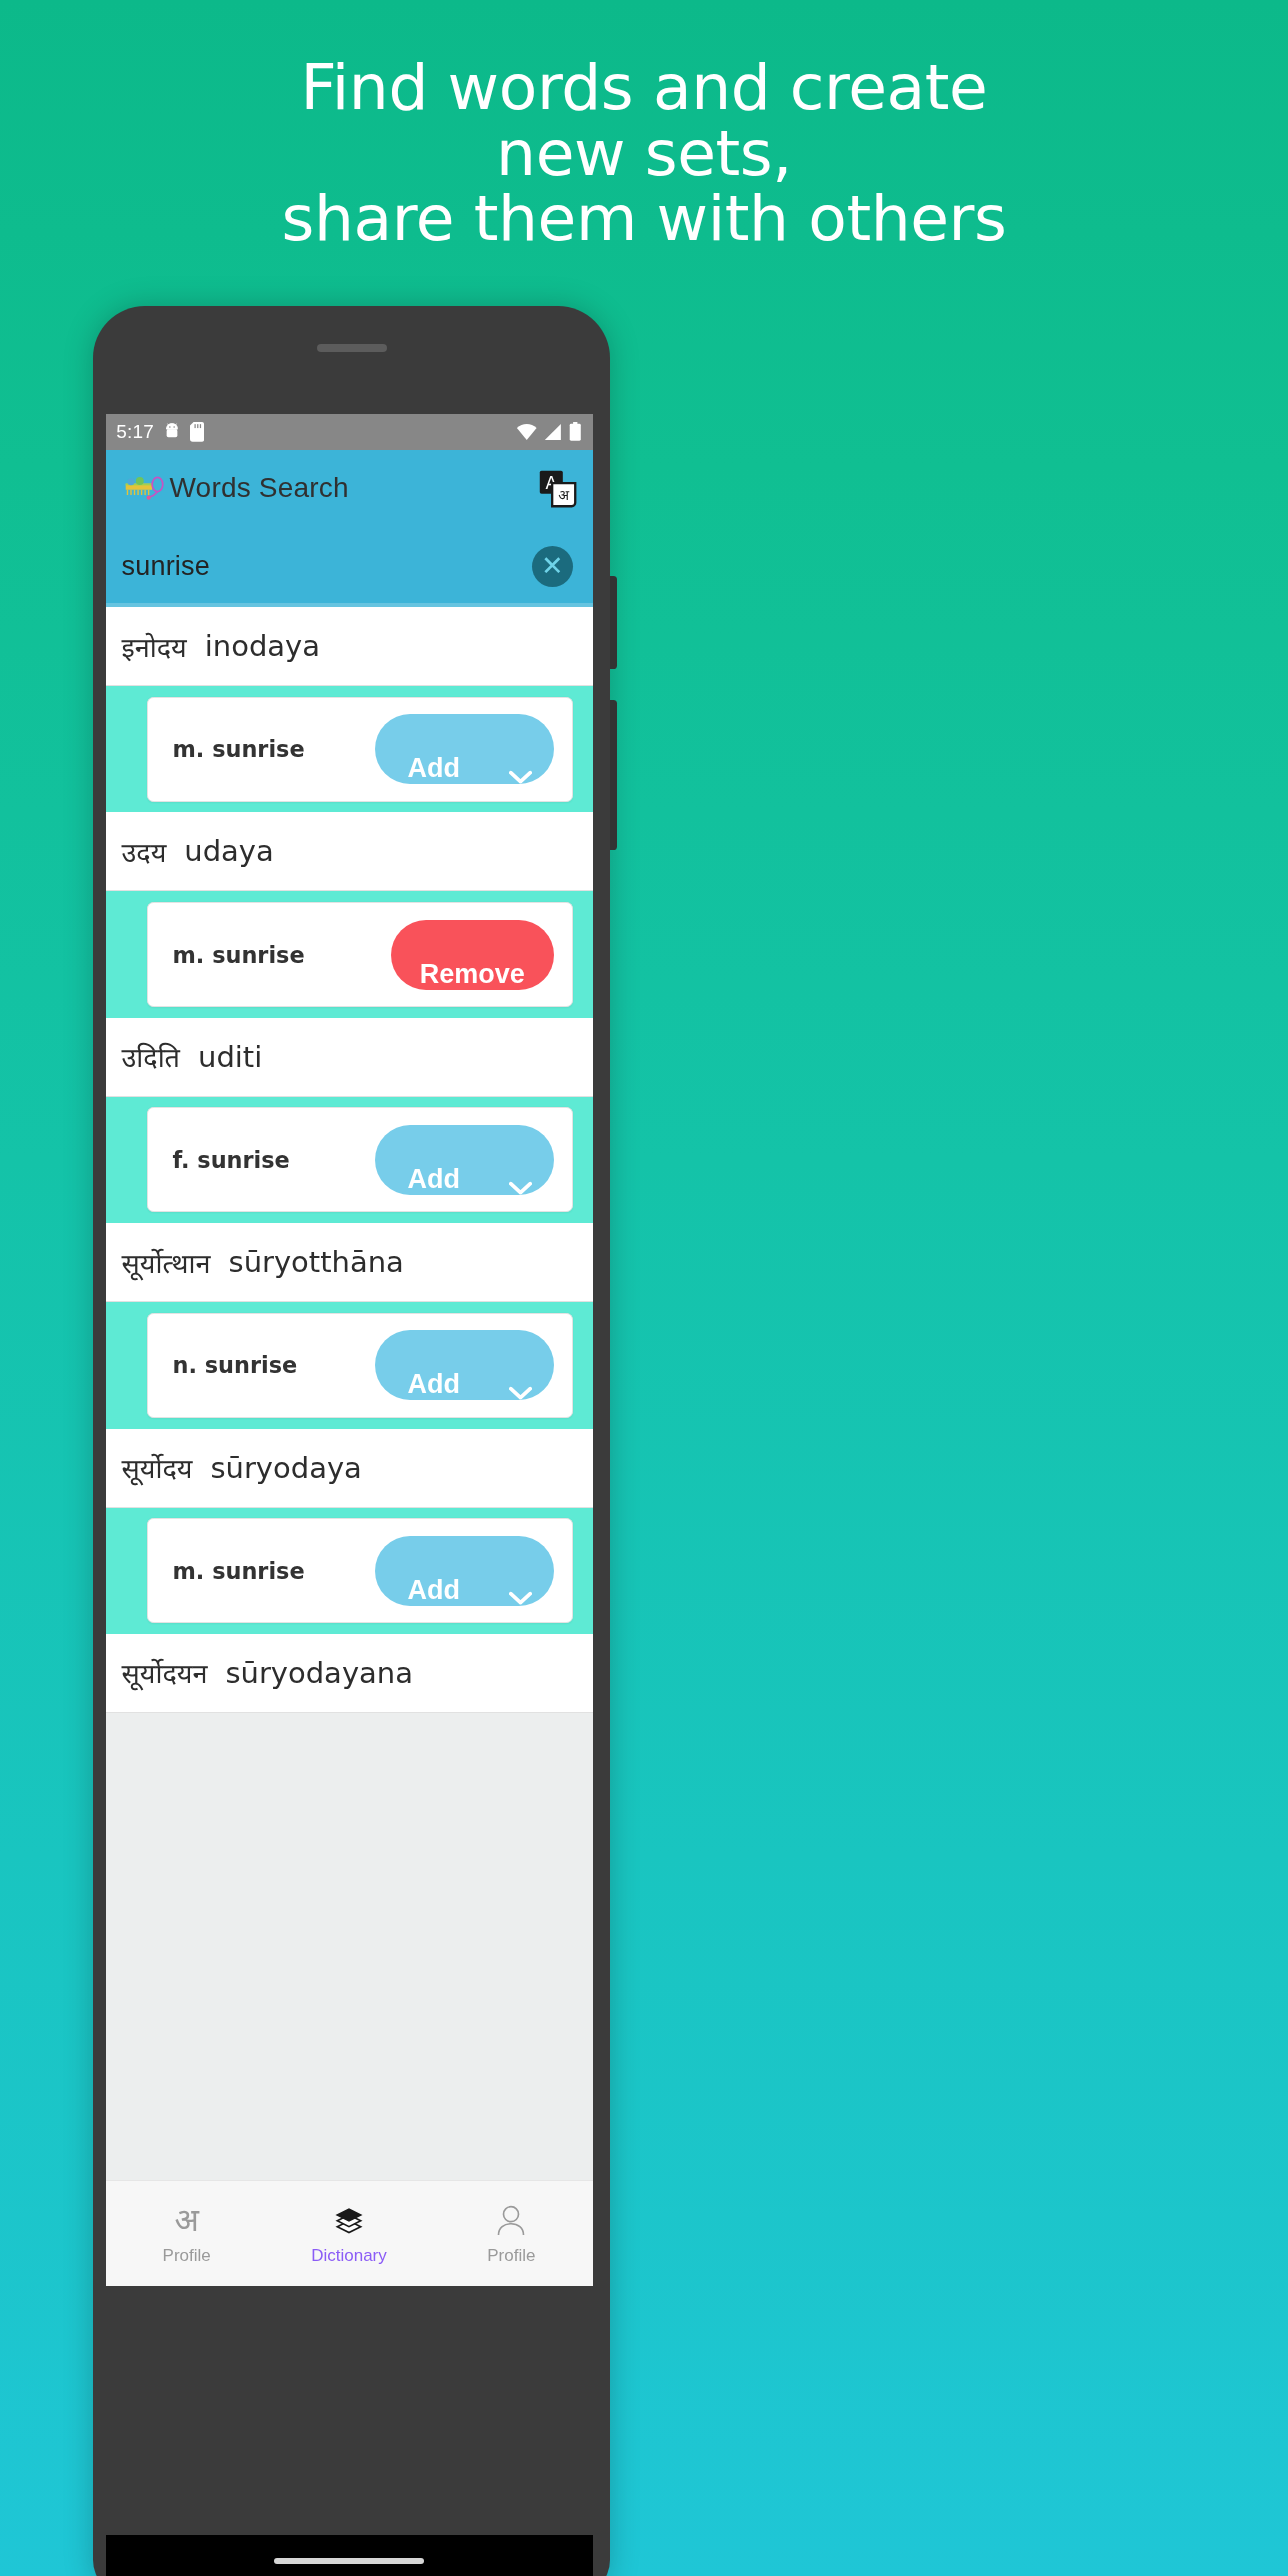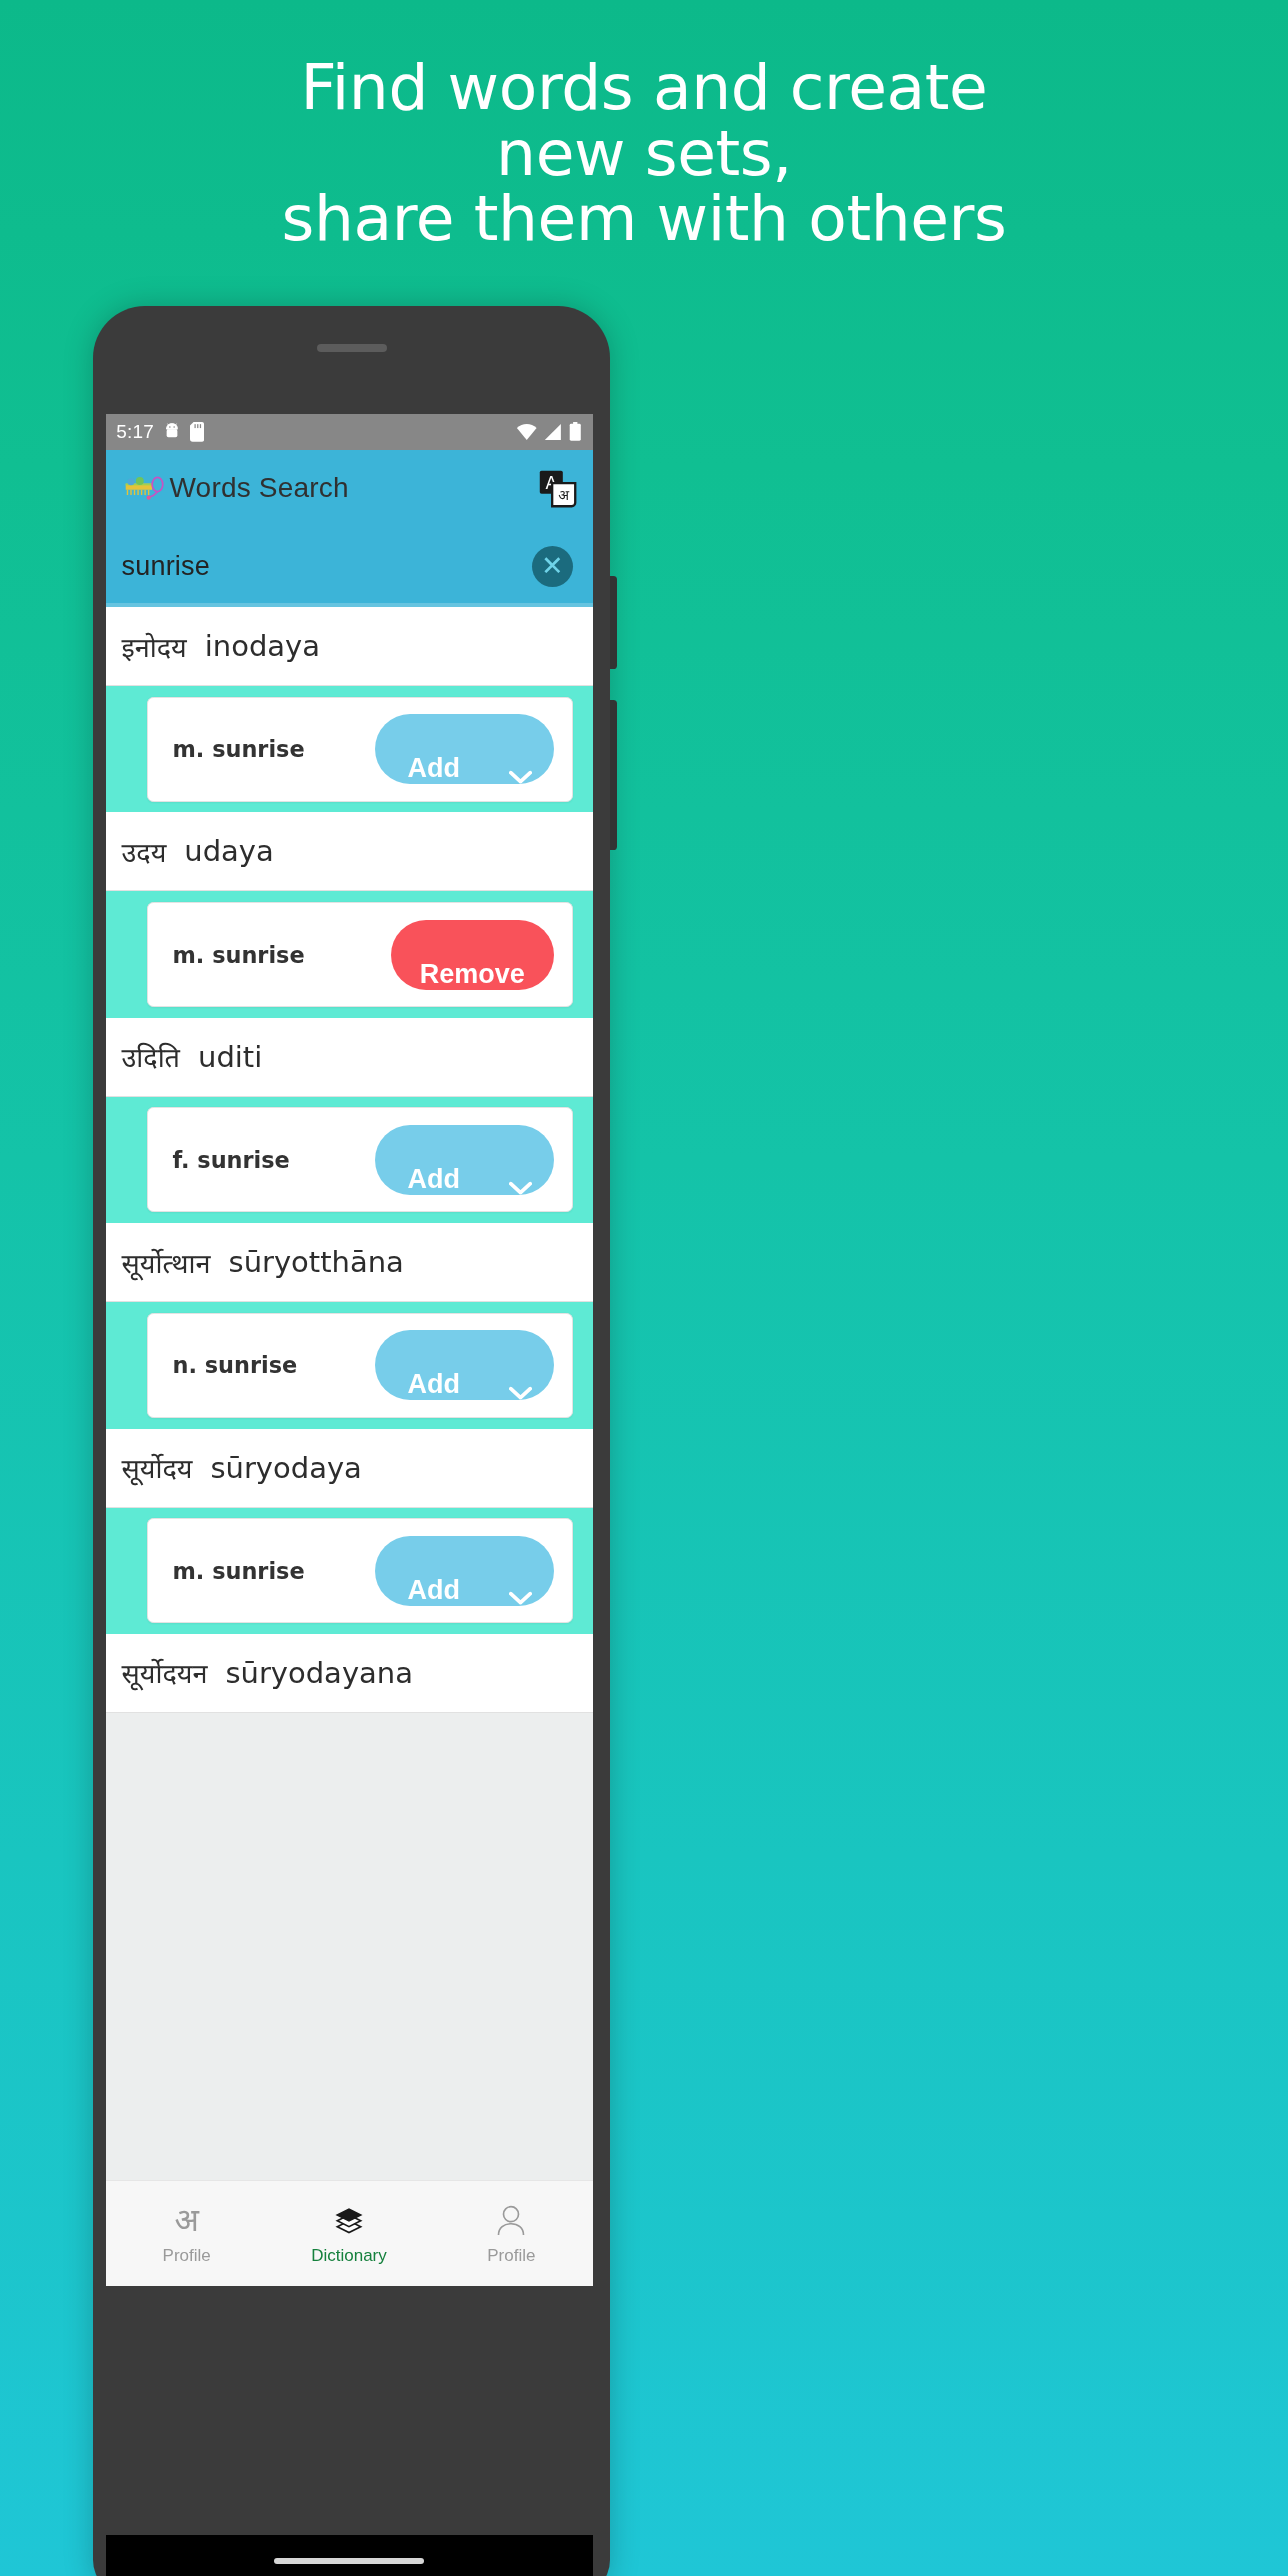--- a/index.html
+++ b/index.html
@@ -267,21 +267,21 @@
     justify-content: center;
     font-size: 32px;
     color: #9a9a9a;
     font-family: "DejaVu Sans", sans-serif;
     line-height: 1;
   }
   .nav-label {
     font-size: 17px;
     color: #9a9a9a;
   }
-  .nav-item.active .nav-label { color: #15803d; }
+  .nav-item.active .nav-label { color: #8b5cf6; }
   .nav-item.active .nav-glyph { color: #111111; }
 
   
   .gesture-area {
     position: absolute;
     left: 12.5px;
     bottom: 9px;
     width: 487px;
     height: 52px;
     background: #000000;

